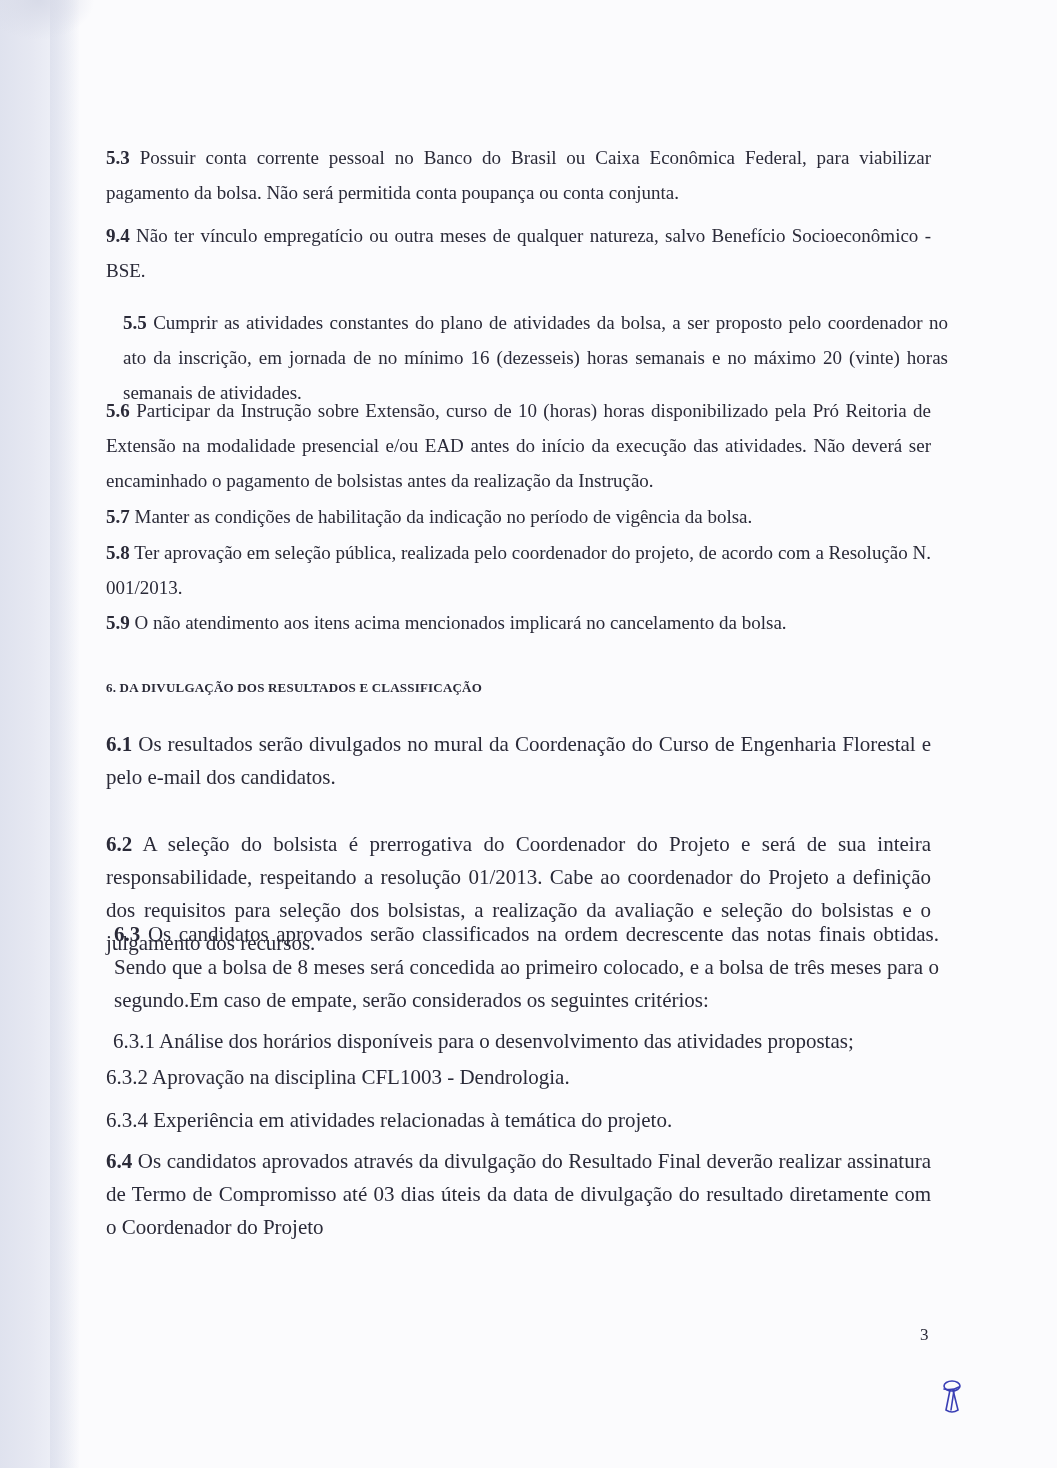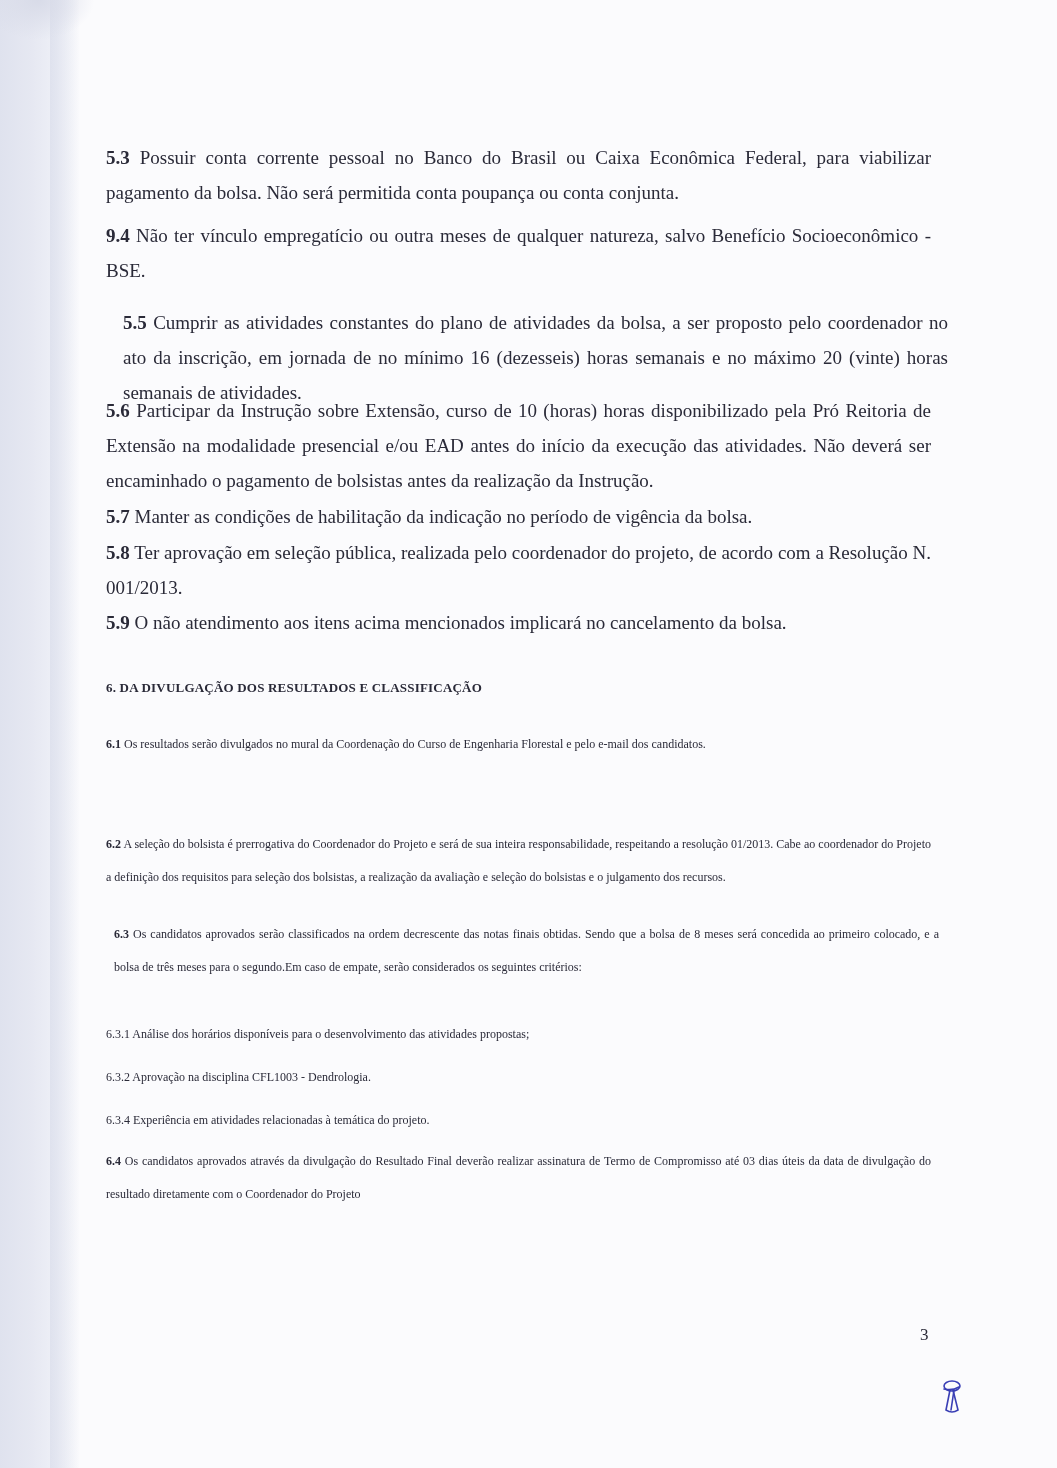--- a/index.html
+++ b/index.html
@@ -19,21 +19,21 @@
   .scan-corner {
     position:absolute; left:0; top:0; width:95px; height:40px;
     background:radial-gradient(ellipse at 40% 0%, #d8dbe8 0%, rgba(251,251,253,0) 70%);
   }
   .page { position:absolute; left:106px; top:0; width:825px; }
   .p {
     position:absolute; left:0; width:825px;
     font-size:19px; line-height:35px; text-align:justify;
     text-align-last:left;
   }
-  .p.tight { font-size:12px; line-height:33px; }
+  .p.tight { font-size:21px; line-height:33px; }
   .num { font-weight:bold; }
   .heading {
     position:absolute; left:0; top:680px; font-size:13px; font-weight:bold; letter-spacing:0.2px;
   }
   .page-number { position:absolute; left:920px; top:1325px; font-size:17px; }
   .initials { position:absolute; left:937px; top:1378px; width:30px; height:40px; }
 </style>
 </head>
 <body>
 
@@ -58,21 +58,21 @@
   <p class="p" style="top:605px; margin:0;"><span class="num">5.9</span> <span>O não atendimento aos itens acima mencionados implicará no cancelamento da bolsa.</span></p>
 
   <div class="heading">6. DA DIVULGAÇÃO DOS RESULTADOS E CLASSIFICAÇÃO</div>
 
   <p class="p tight" style="top:728px; margin:0;"><span class="num">6.1</span> <span>Os resultados serão divulgados no mural da Coordenação do Curso de Engenharia Florestal e pelo e-mail dos candidatos.</span></p>
 
   <p class="p tight" style="top:828px; margin:0;"><span class="num">6.2</span> <span>A seleção do bolsista é prerrogativa do Coordenador do Projeto e será de sua inteira responsabilidade, respeitando a resolução 01/2013. Cabe ao coordenador do Projeto a definição dos requisitos para seleção dos bolsistas, a realização da avaliação e seleção do bolsistas e o  julgamento dos recursos.</span></p>
 
   <p class="p tight" style="top:910px; margin:8px;"><span class="num">6.3</span> <span>Os candidatos aprovados serão classificados na ordem decrescente das notas finais obtidas. Sendo que a bolsa de 8 meses será concedida ao primeiro colocado, e a bolsa de três meses para o segundo.Em caso de empate, serão considerados os seguintes critérios:</span></p>
 
-  <p class="p tight" style="top:1018px; margin:0;">6.3.1 Análise dos horários disponíveis para o desenvolvimento das atividades propostas;</p>
+  <p class="p tight" style="top:1018px; margin:7px;">6.3.1 Análise dos horários disponíveis para o desenvolvimento das atividades propostas;</p>
   <p class="p tight" style="top:1061px; margin:0;">6.3.2 Aprovação na disciplina CFL1003 - Dendrologia.</p>
   <p class="p tight" style="top:1104px; margin:0;">6.3.4 Experiência em atividades relacionadas à temática do projeto.</p>
 
   <p class="p tight" style="top:1145px; margin:0;"><span class="num">6.4</span> <span>Os candidatos aprovados através da divulgação do Resultado Final deverão realizar assinatura de Termo de Compromisso até 03 dias úteis da data de divulgação do resultado diretamente com o Coordenador do Projeto</span></p>
 </div>
 
 <div class="page-number">3</div>
 
 <svg class="initials" viewBox="0 0 30 40">
   <g fill="none" stroke="#3a3fb5" stroke-width="1.6" stroke-linecap="round">

